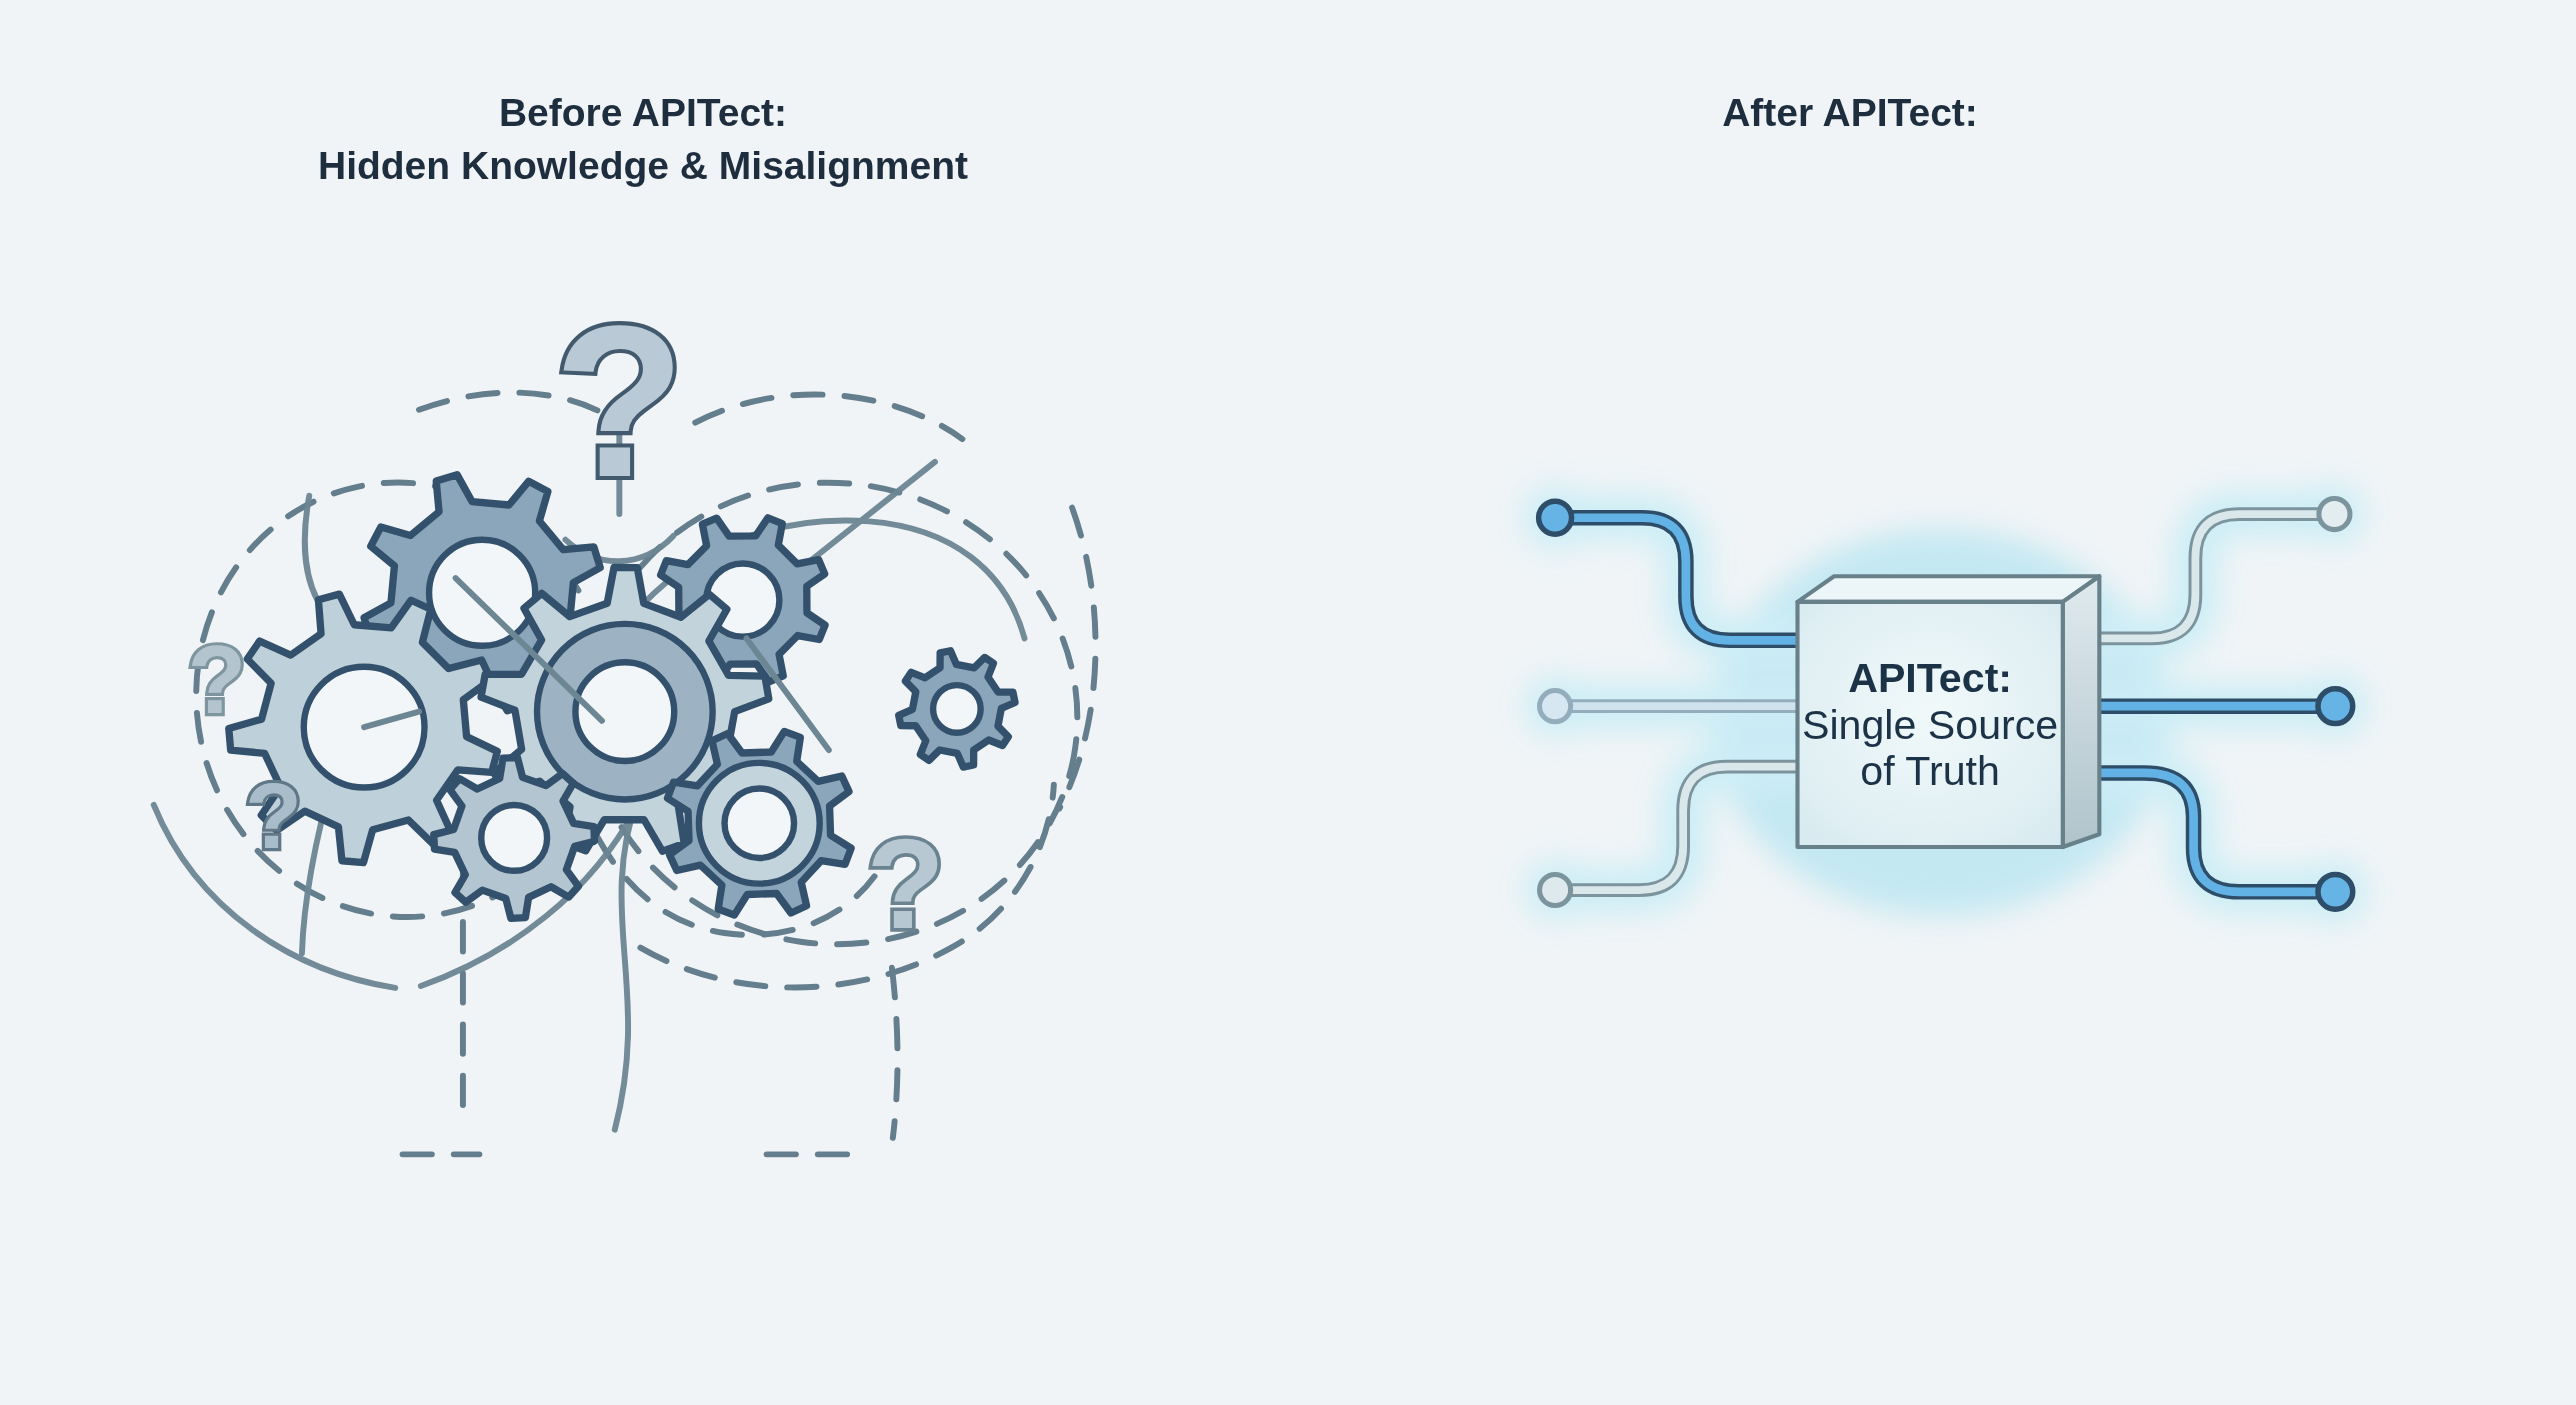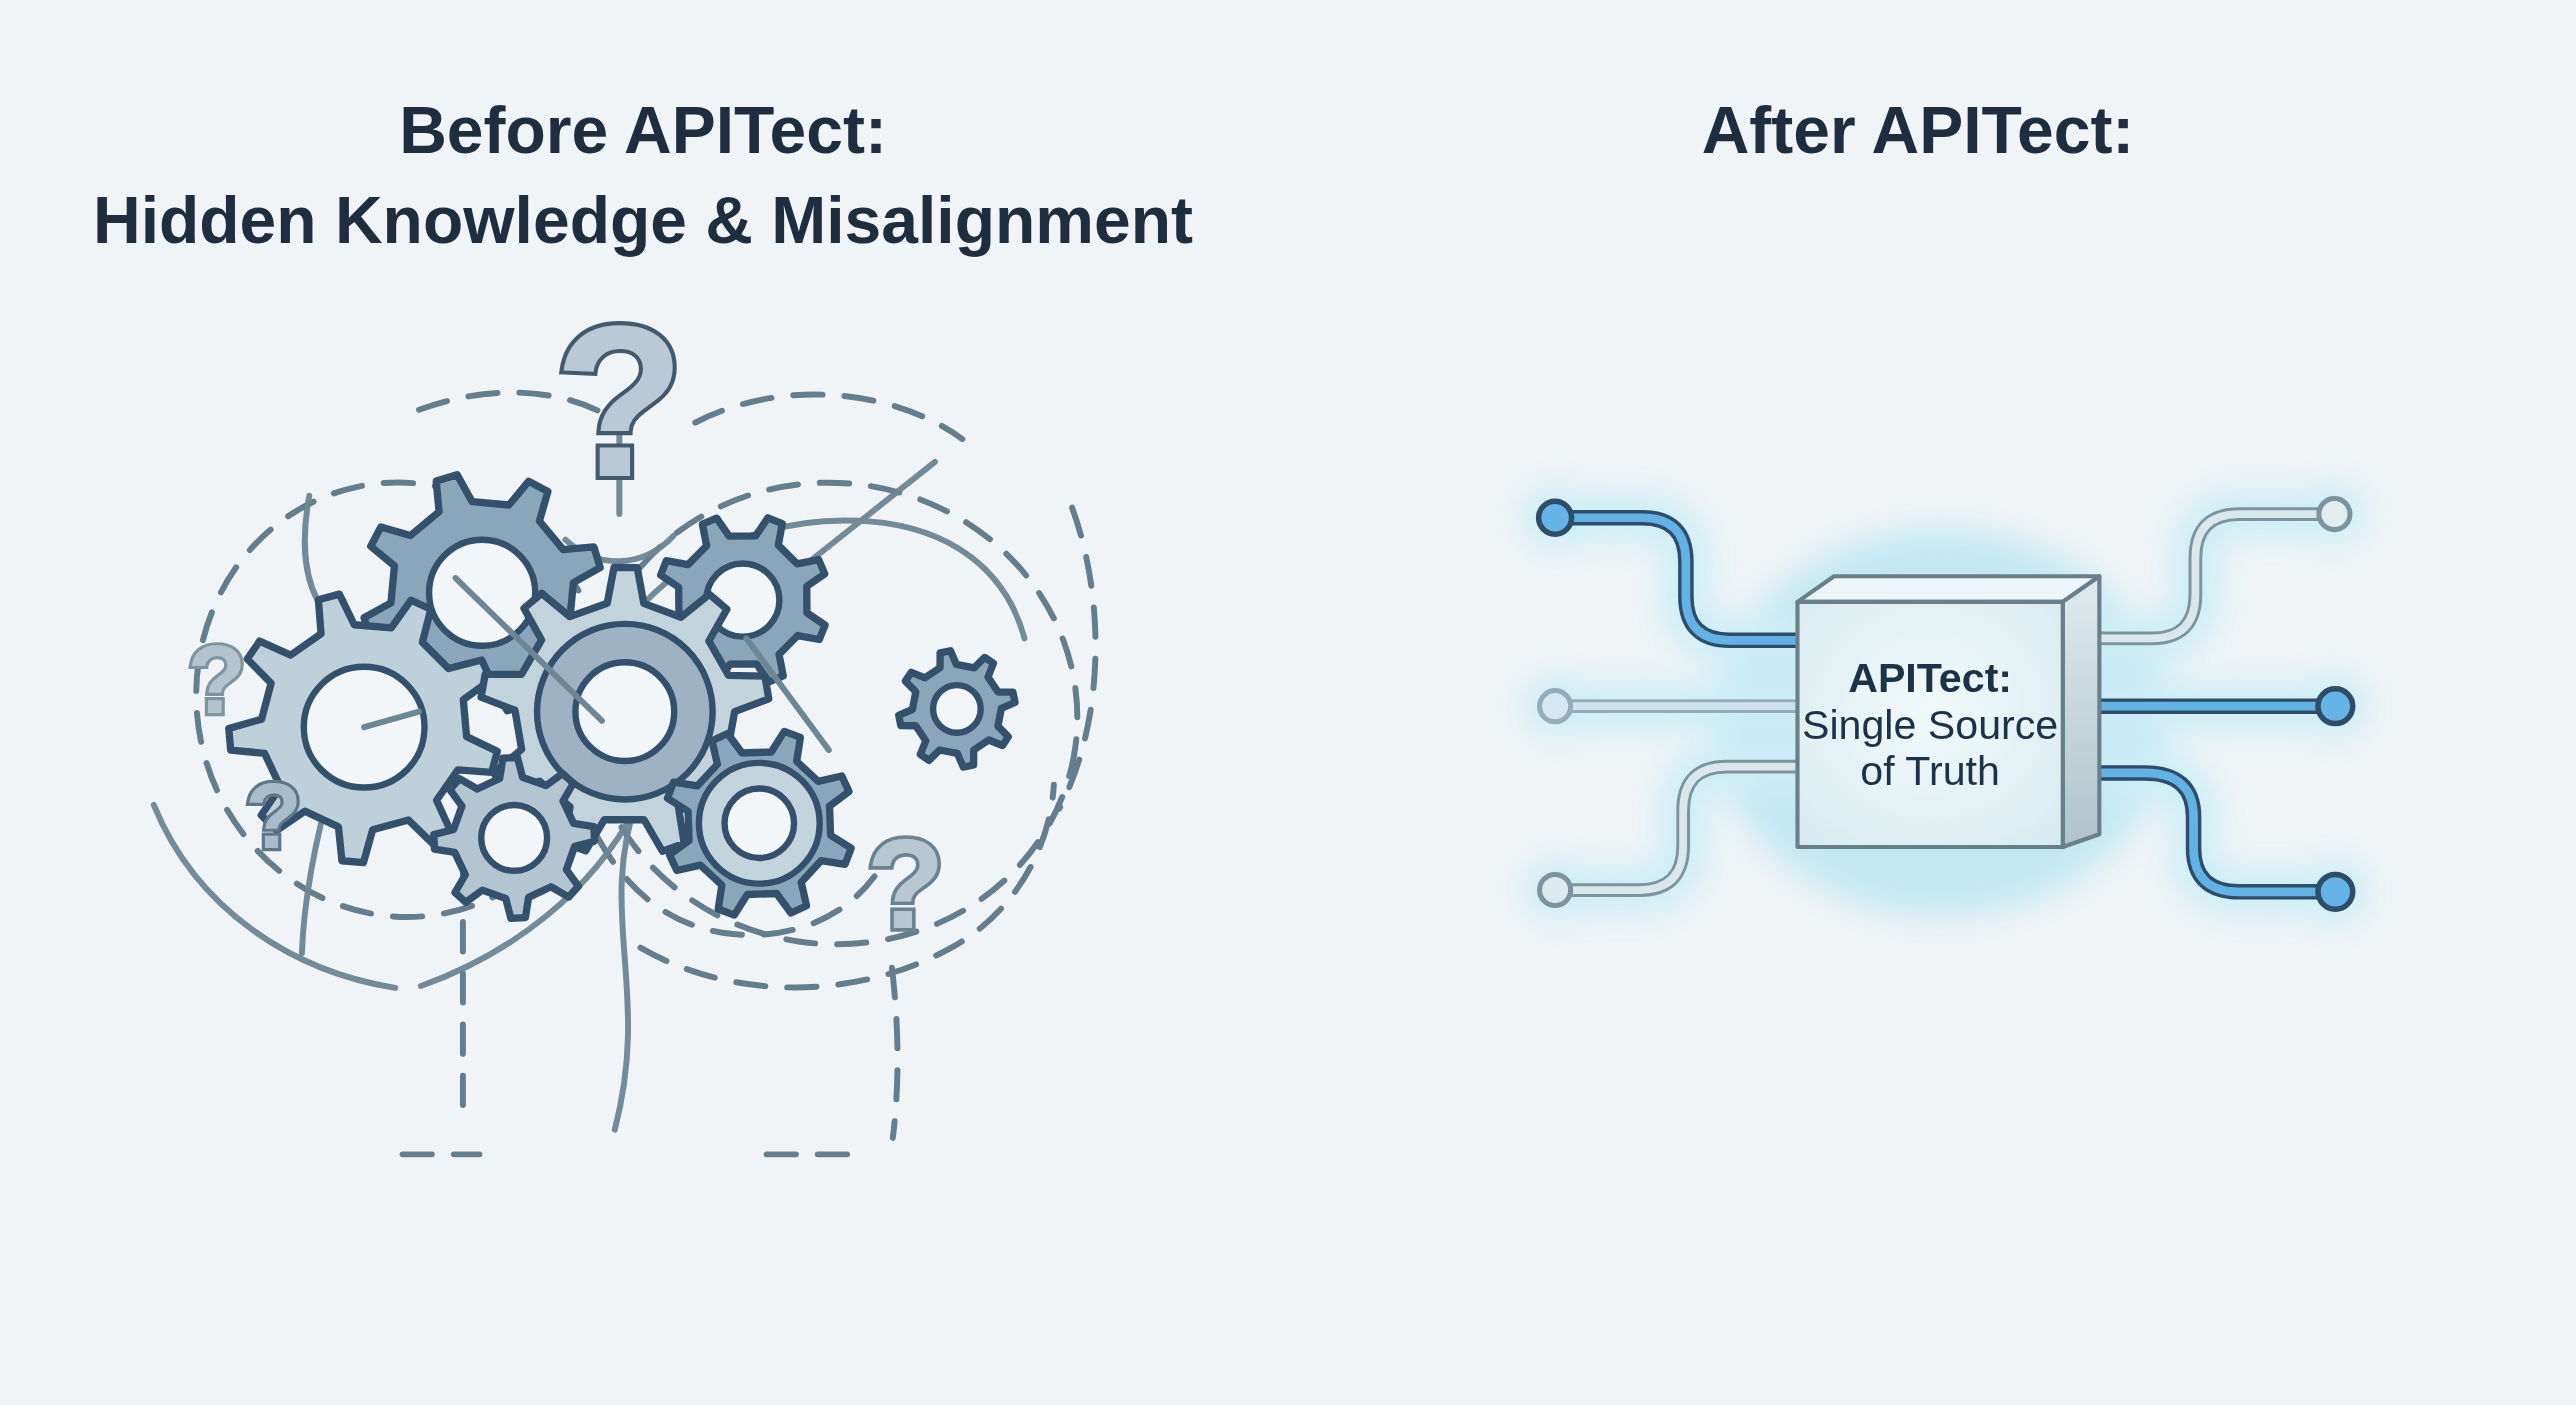--- a/index.html
+++ b/index.html
@@ -10,27 +10,27 @@
     position: relative;
     overflow: hidden;
     font-family: "Liberation Sans", sans-serif;
   }
   .title {
     position: absolute;
     top: 86px;
     transform: translateX(-50%);
     text-align: center;
     font-weight: 700;
-    font-size: 66px;
+    font-size: 39px;
     line-height: 1.36;
     color: #1e2e3e;
     white-space: nowrap;
   }
   #before-title { left: 643px; }
-  #after-title  { left: 1918px; }
+  #after-title  { left: 1850px; }
   svg.scene { position: absolute; left: 0; top: 0; }
   svg text { font-family: "Liberation Sans", "DejaVu Sans", sans-serif; }
   .qm { font-weight: 700; }
   .box-label-bold { font-weight: 700; }
 </style>
 </head>
 <body>
 
 <main>
 

